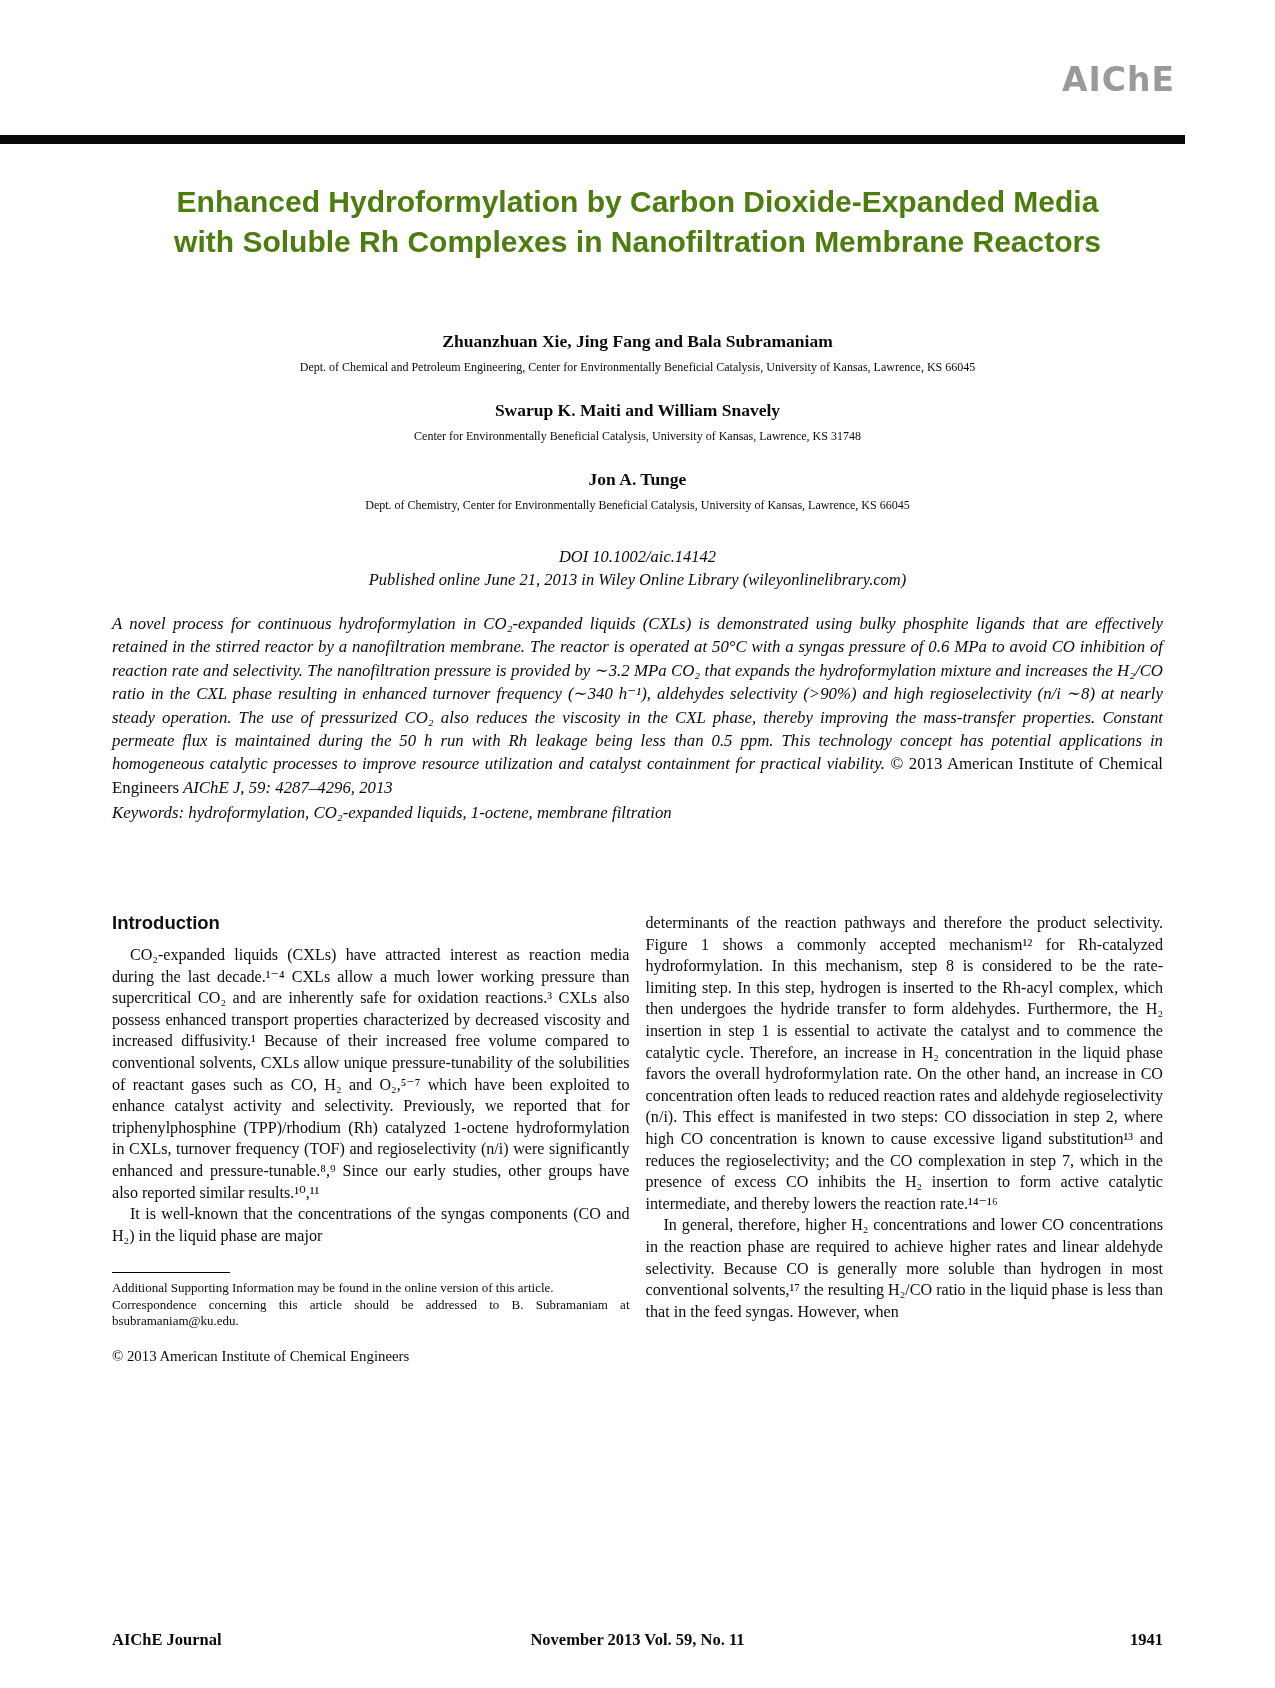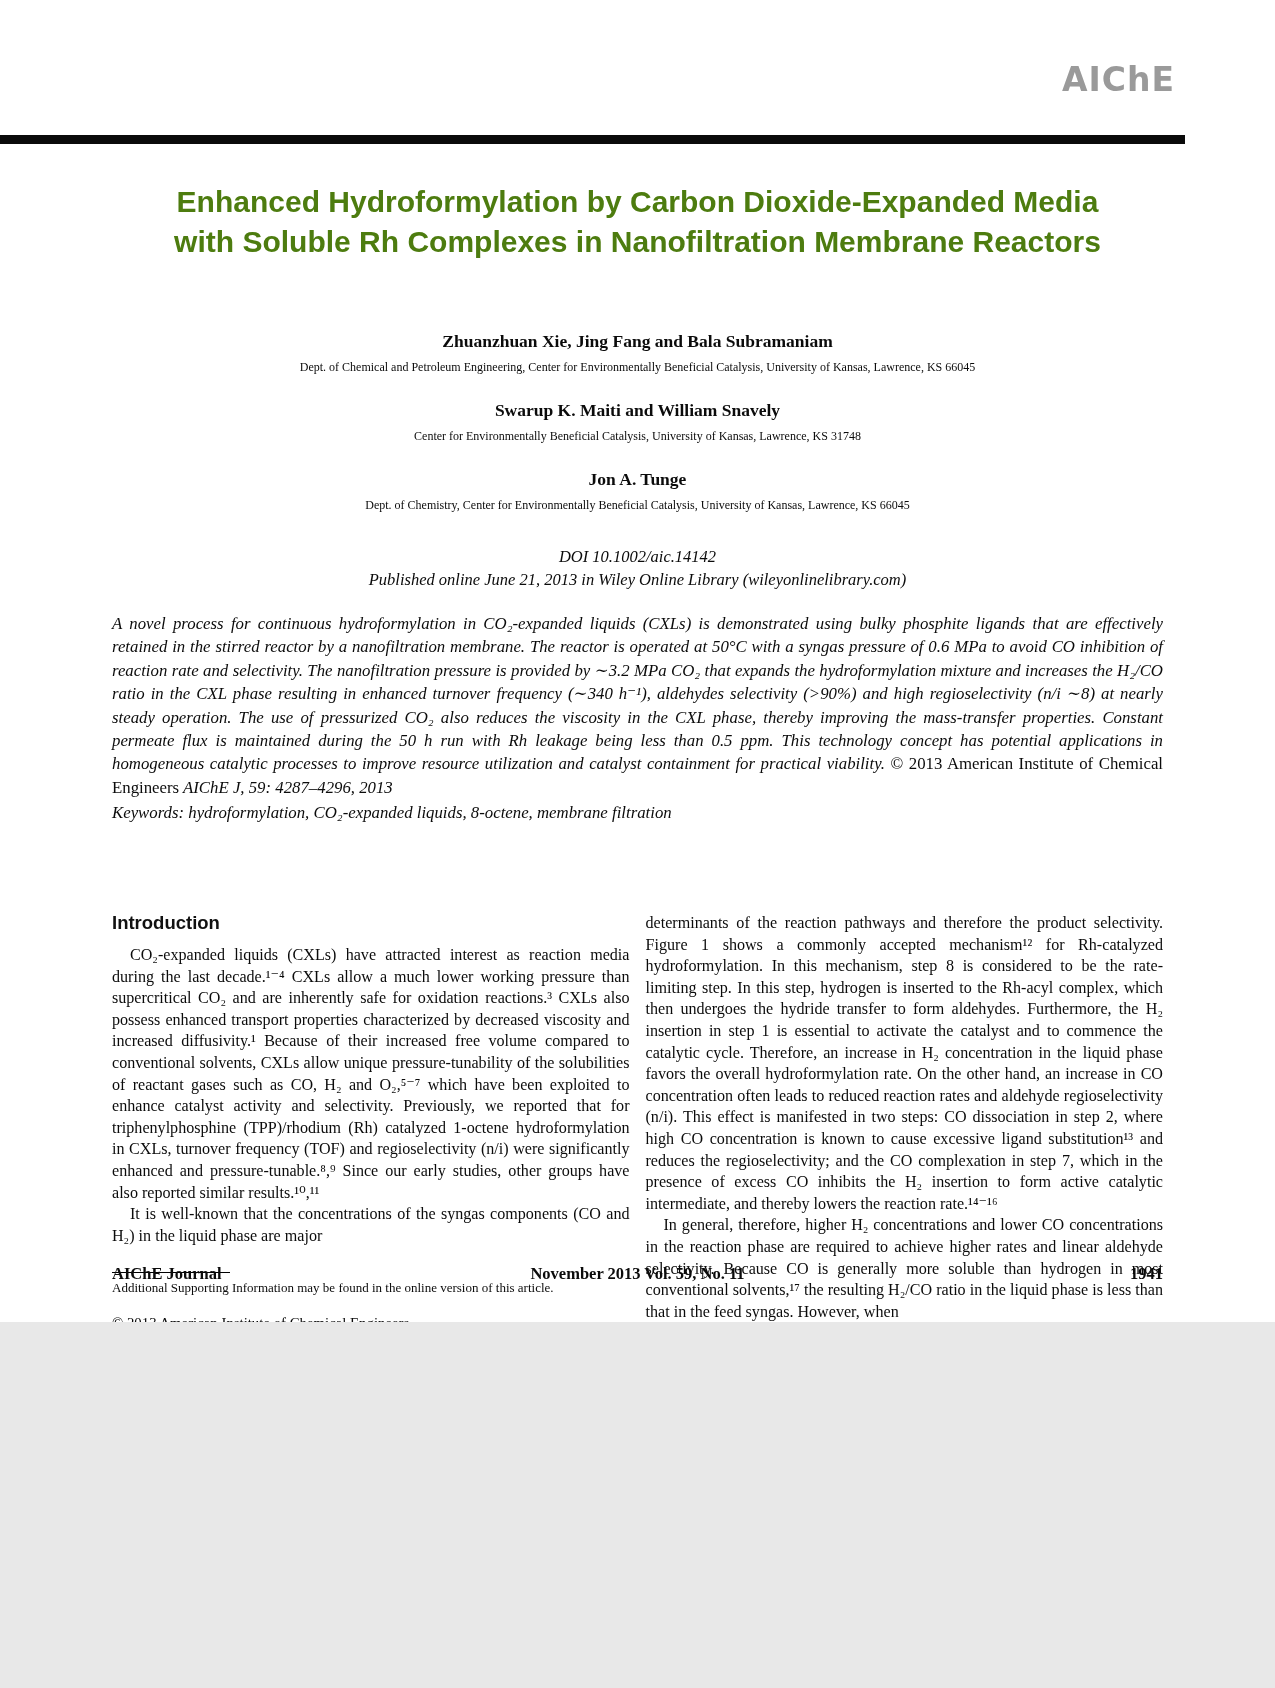--- a/index.html
+++ b/index.html
@@ -1,19 +1,19 @@
 <!DOCTYPE html>
 <html><head>
 <meta charset="utf-8">
 <style>
   html, body { margin: 0; padding: 0; background: #e8e8e8; }
   .page {
     position: relative;
     width: 1275px;
-    height: 1322px;
+    height: 1688px;
     margin: 0 auto;
     background: #ffffff;
     font-family: "Liberation Serif", "DejaVu Serif", serif;
     color: #0b0b0b;
     overflow: hidden;
   }
 
   
   .logo {
     position: absolute;
@@ -196,33 +196,34 @@
     </div>
   </div>
 
   <div class="doi-block">
     <div>DOI 10.1002/aic.14142</div>
     <div>Published online June 21, 2013 in Wiley Online Library (wileyonlinelibrary.com)</div>
   </div>
 
   <div class="abstract">
     <p class="para no-indent" style="font-size:inherit; line-height:inherit;"><span>A novel process for continuous hydroformylation in CO₂-expanded liquids (CXLs) is demonstrated using bulky phosphite ligands that are effectively retained in the stirred reactor by a nanofiltration membrane. The reactor is operated at 50°C with a syngas pressure of 0.6 MPa to avoid CO inhibition of reaction rate and selectivity. The nanofiltration pressure is provided by ∼3.2 MPa CO₂ that expands the hydroformylation mixture and increases the H₂/CO ratio in the CXL phase resulting in enhanced turnover frequency (∼340 h⁻¹), aldehydes selectivity (&gt;90%) and high regioselectivity (n/i ∼8) at nearly steady operation. The use of pressurized CO₂ also reduces the viscosity in the CXL phase, thereby improving the mass-transfer properties. Constant permeate flux is maintained during the 50 h run with Rh leakage being less than 0.5 ppm. This technology concept has potential applications in homogeneous catalytic processes to improve resource utilization and catalyst containment for practical viability.</span> <span class="roman">© 2013 American Institute of Chemical Engineers</span> <span>AIChE J, 59: 4287–4296, 2013</span></p>
-    <div class="keywords">Keywords: hydroformylation, CO₂-expanded liquids, 8-octene, membrane filtration</div>
+    <div class="keywords">Keywords: hydroformylation, CO₂-expanded liquids, 1-octene, membrane filtration</div>
   </div>
 
   <div class="columns">
 
     <div class="col">
       <h2 class="section-heading">Introduction</h2>
       <p class="para">CO₂-expanded liquids (CXLs) have attracted interest as reaction media during the last decade.¹⁻⁴ CXLs allow a much lower working pressure than supercritical CO₂ and are inherently safe for oxidation reactions.³ CXLs also possess enhanced transport properties characterized by decreased viscosity and increased diffusivity.¹ Because of their increased free volume compared to conventional solvents, CXLs allow unique pressure-tunability of the solubilities of reactant gases such as CO, H₂ and O₂,⁵⁻⁷ which have been exploited to enhance catalyst activity and selectivity. Previously, we reported that for triphenylphosphine (TPP)/rhodium (Rh) catalyzed 1-octene hydroformylation in CXLs, turnover frequency (TOF) and regioselectivity (n/i) were significantly enhanced and pressure-tunable.⁸,⁹ Since our early studies, other groups have also reported similar results.¹⁰,¹¹</p>
       <p class="para">It is well-known that the concentrations of the syngas components (CO and H₂) in the liquid phase are major</p>
 
       <div class="footnotes">
         <div class="footnote-rule"></div>
         <p class="footnote">Additional Supporting Information may be found in the online version of this article.</p>
+        <p class="footnote">Correspondence concerning this article should be addressed to B. Subramaniam at bsubramaniam@ku.edu.</p>
         <div class="copyright-line">© 2013 American Institute of Chemical Engineers</div>
       </div>
     </div>
 
     <div class="col">
       <p class="para no-indent">determinants of the reaction pathways and therefore the product selectivity. Figure 1 shows a commonly accepted mechanism¹² for Rh-catalyzed hydroformylation. In this mechanism, step 8 is considered to be the rate-limiting step. In this step, hydrogen is inserted to the Rh-acyl complex, which then undergoes the hydride transfer to form aldehydes. Furthermore, the H₂ insertion in step 1 is essential to activate the catalyst and to commence the catalytic cycle. Therefore, an increase in H₂ concentration in the liquid phase favors the overall hydroformylation rate. On the other hand, an increase in CO concentration often leads to reduced reaction rates and aldehyde regioselectivity (n/i). This effect is manifested in two steps: CO dissociation in step 2, where high CO concentration is known to cause excessive ligand substitution¹³ and reduces the regioselectivity; and the CO complexation in step 7, which in the presence of excess CO inhibits the H₂ insertion to form active catalytic intermediate, and thereby lowers the reaction rate.¹⁴⁻¹⁶</p>
       <p class="para">In general, therefore, higher H₂ concentrations and lower CO concentrations in the reaction phase are required to achieve higher rates and linear aldehyde selectivity. Because CO is generally more soluble than hydrogen in most conventional solvents,¹⁷ the resulting H₂/CO ratio in the liquid phase is less than that in the feed syngas. However, when</p>
     </div>
 
   </div>

